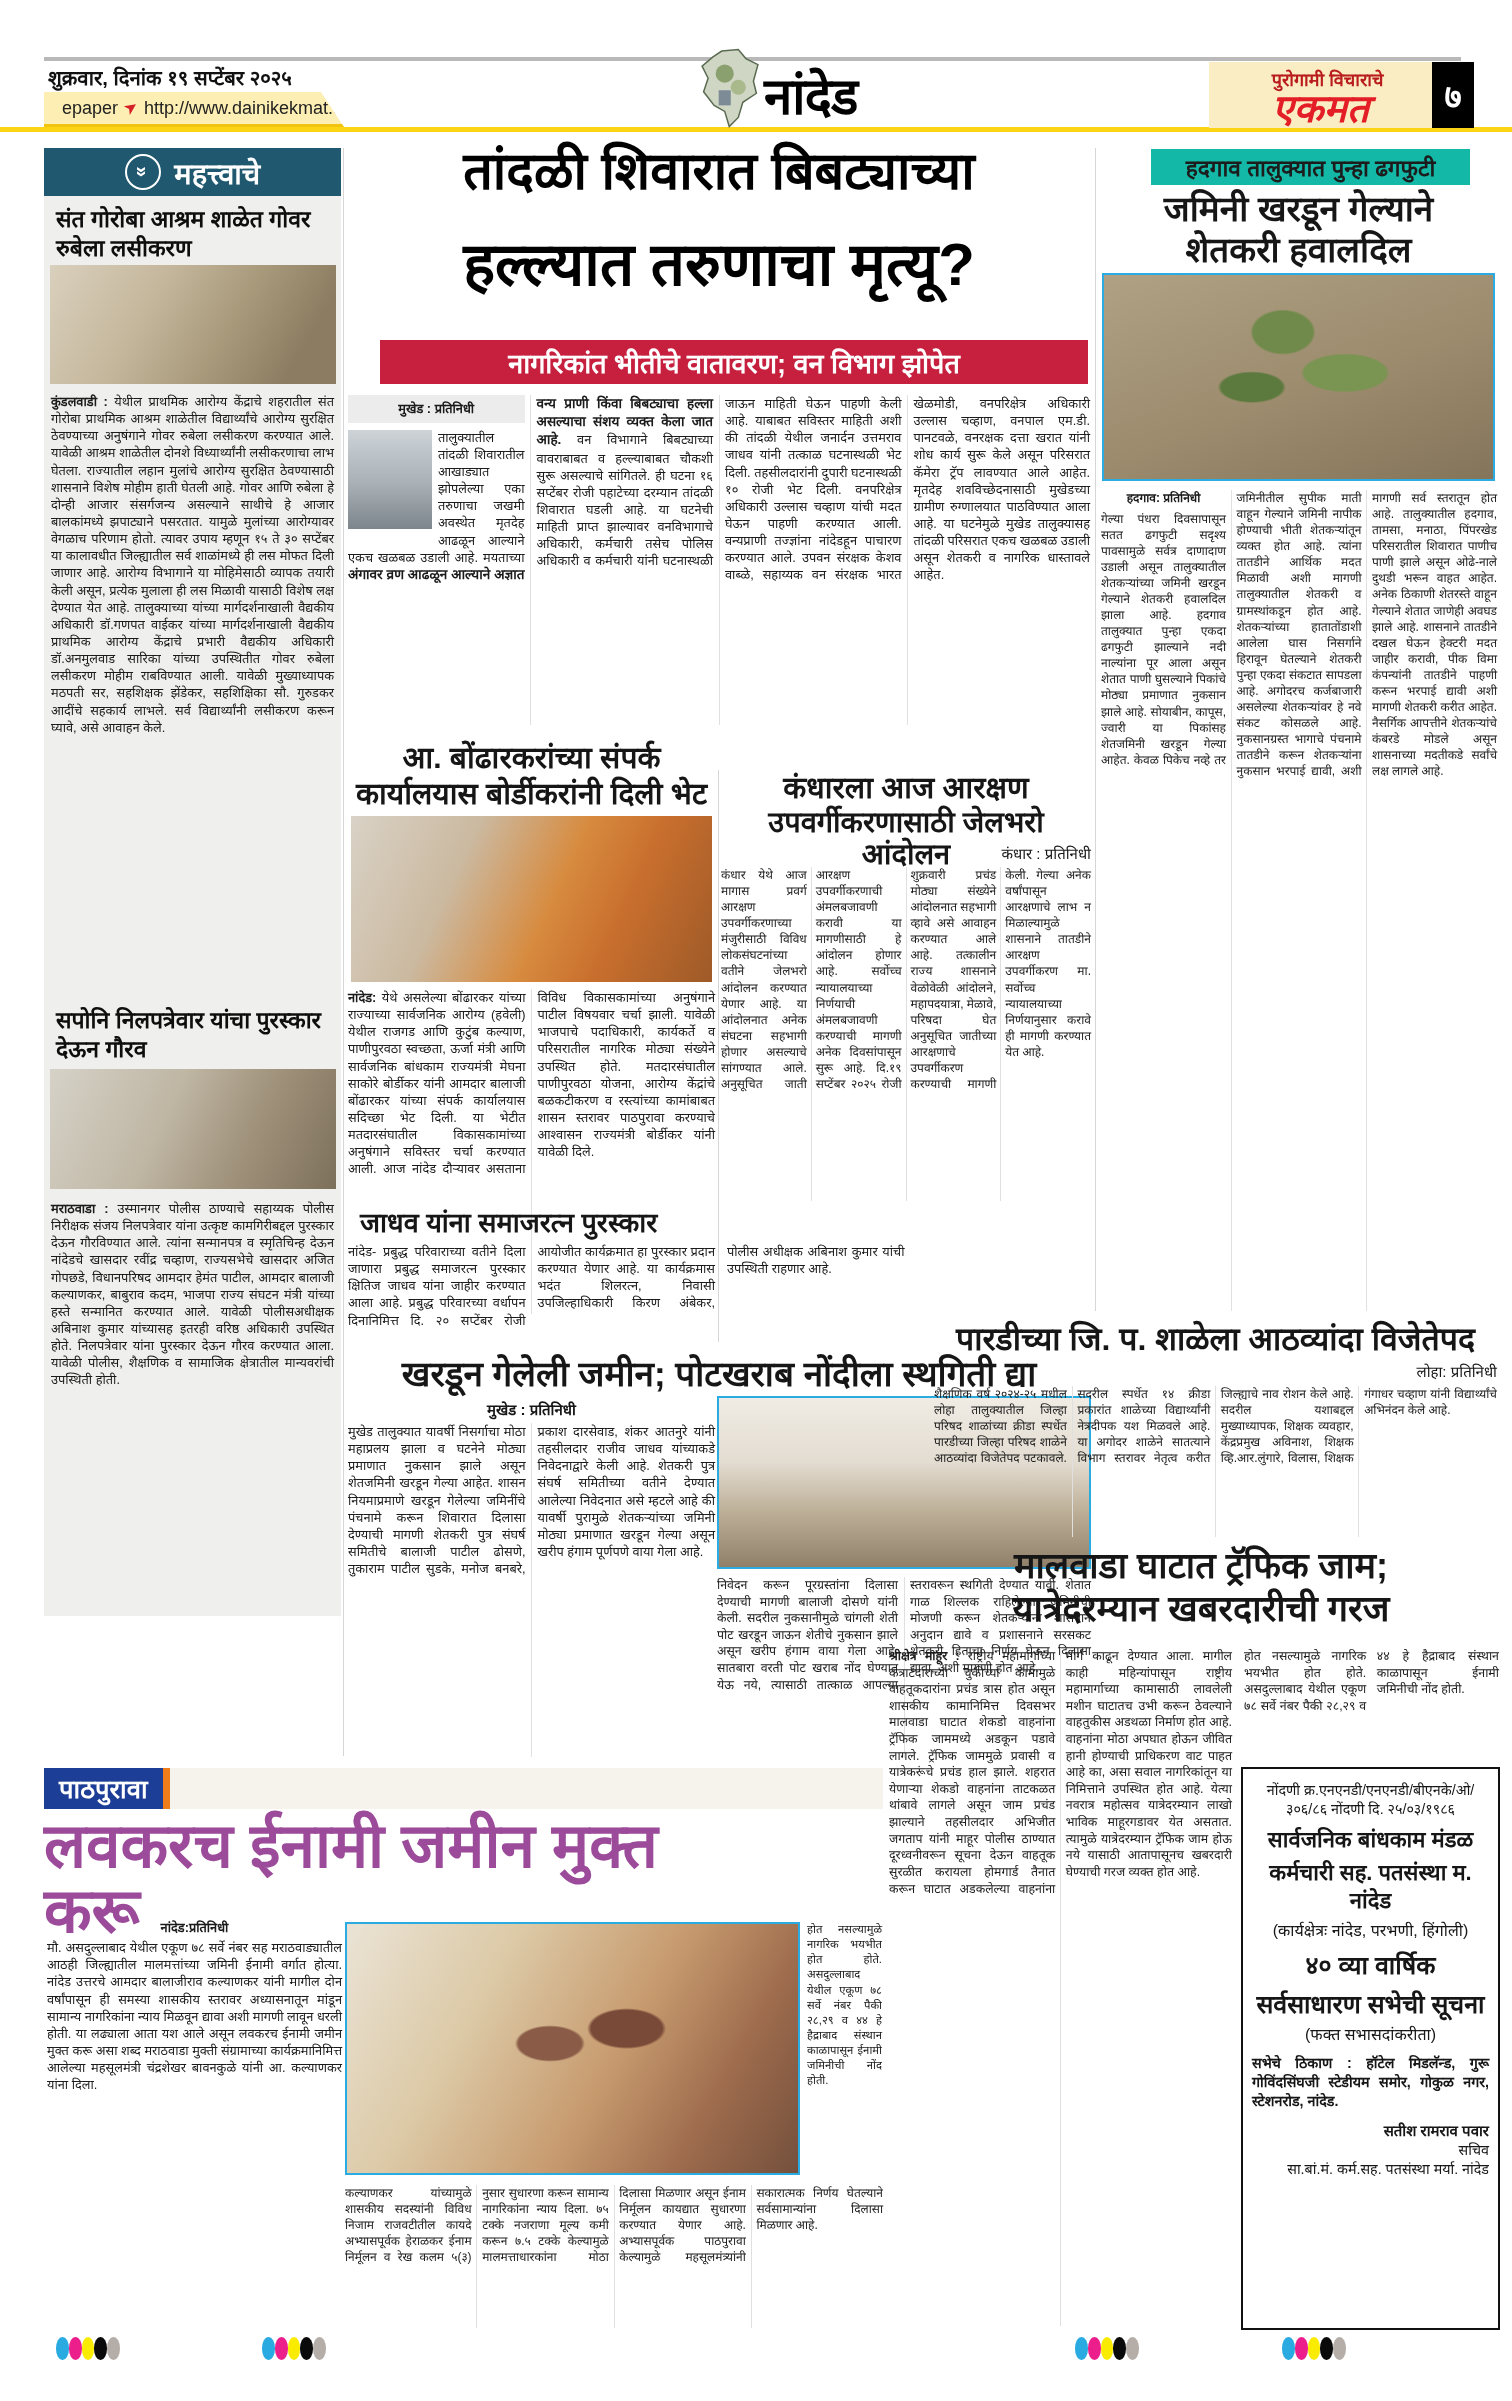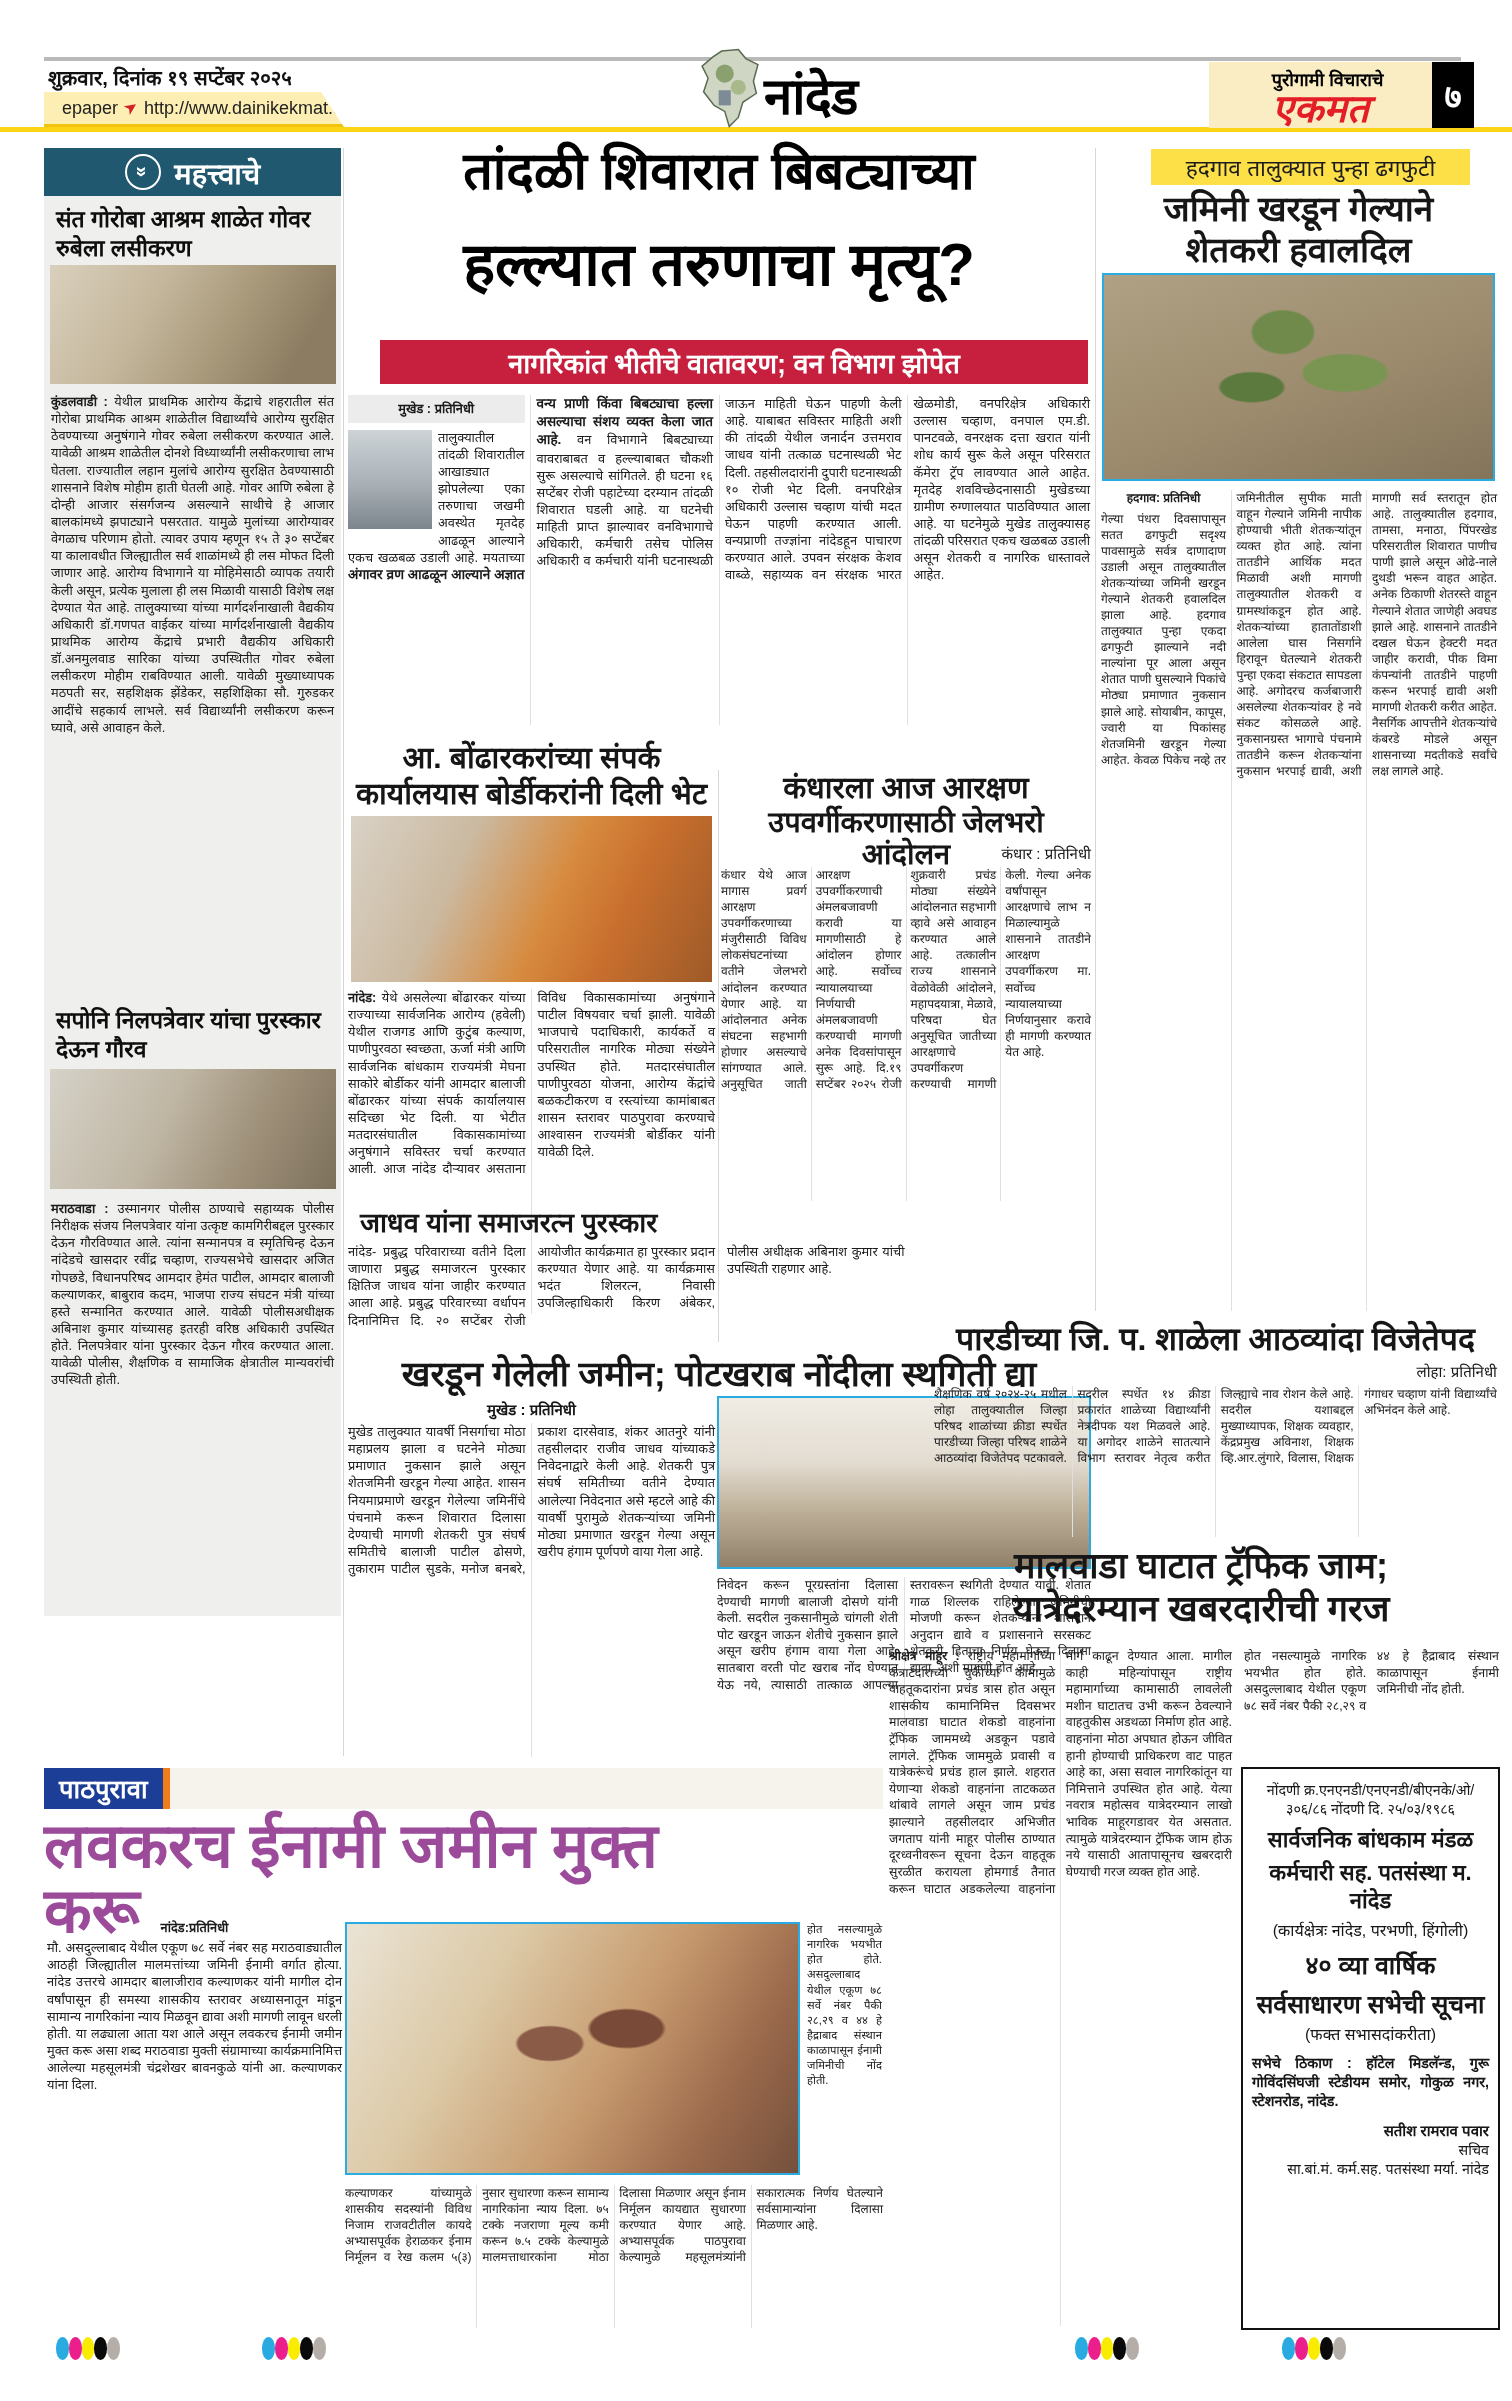--- a/index.html
+++ b/index.html
@@ -17,21 +17,21 @@
   #top-rule{left:44px;top:57px;width:1417px;height:3.8px;background:#b9b9b9;}
   #date{left:48px;top:63px;font-size:20.3px;font-weight:bold;color:#111;}
   #epaper{left:44px;top:92px;width:300px;height:35px;background:#fdeeb3;
     clip-path:polygon(0 0,277px 0,300px 100%,0 100%);
     border-bottom:3px solid #f2c30f;display:flex;align-items:center;padding-left:18px;box-sizing:border-box;font-size:18px;color:#222;}
   #epaper .cursor{color:#d61f26;font-size:16.6px;margin:0 6px;transform:rotate(-35deg);display:inline-block;}
   #yellow-line{left:0;top:127px;width:1512px;height:4.5px;background:#fbd515;}
   #map-logo{left:699px;top:48px;width:62px;height:80px;}
   #edition{left:764px;top:59px;font-size:51px;font-weight:800;color:#000;letter-spacing:-0.8px;}
   #brand-box{left:1209px;top:62px;width:223px;height:66px;background:#fbedc3;text-align:center;}
-  #brand-box .tagline{font-size:18px;font-weight:bold;color:#000000;margin-top:4.5px;padding-left:14px;}
+  #brand-box .tagline{font-size:18px;font-weight:bold;color:#b91c1c;margin-top:4.5px;padding-left:14px;}
   #brand-box .brand{font-size:39px;font-weight:800;color:#e41e26;line-height:0.9;font-style:italic;}
   #page-num{left:1432px;top:62px;width:42px;height:66px;background:#000;color:#fff;font-size:33px;font-weight:bold;
     display:flex;align-items:center;justify-content:center;}
   
   #left-col-bg{left:44px;top:148px;width:297px;height:1468px;background:#efefed;}
   #imp-header{left:44px;top:148px;width:297px;height:48px;background:#20596f;display:flex;align-items:center;justify-content:center;gap:13.6px;}
   #imp-header .chev{width:32px;height:32px;border:2.3px solid #fff;border-radius:50%;color:#fff;display:flex;align-items:center;justify-content:center;font-size:19.6px;font-weight:bold;}
   #imp-header .chev span{transform:rotate(90deg);display:inline-block;line-height:1;}
   #imp-header .lbl{color:#fff;font-size:29px;font-weight:bold;}
   #la1-h{left:56px;top:205px;width:276px;font-size:23px;font-weight:800;line-height:1.25;color:#0e0e0e;}
@@ -68,21 +68,21 @@
   #jadhav-h{left:360px;top:1203px;width:354px;font-size:27px;font-weight:800;}
   #jadhav-body{left:348px;top:1243px;width:367px;height:102px;font-size:12.8px;column-count:2;column-gap:12px;}
   
   #khar-h{left:348px;top:1349px;width:742px;font-size:35px;font-weight:800;text-align:center;}
   #khar-by{left:348px;top:1399px;width:367px;text-align:center;font-weight:bold;font-size:15px;}
   #khar-photo{left:717px;top:1396px;width:374px;height:173px;
     background:linear-gradient(180deg,#f0ece4 0%,#e3dcd1 38%,#bcae96 68%,#90806a 100%);}
   #khar-left{left:348px;top:1423px;width:367px;height:334px;font-size:12.8px;column-count:2;column-gap:12px;column-rule:0.8px solid #e0e0e0;}
   #khar-bottom{left:717px;top:1577px;width:374px;height:181px;font-size:12.4px;column-count:2;column-gap:12px;column-rule:0.8px solid #e0e0e0;}
   
-  #had-kick{left:1151px;top:149px;width:319px;height:36px;background:#fde047;color:#1c1c1c;font-size:22.6px;font-weight:normal;
+  #had-kick{left:1151px;top:149px;width:319px;height:36px;background:#14b8a6;color:#1c1c1c;font-size:22.6px;font-weight:bold;
     display:flex;align-items:center;justify-content:center;}
   #had-h1{left:1099px;top:191px;width:399px;font-size:35px;font-weight:800;text-align:center;line-height:1.05;}
   #had-h2{left:1099px;top:232px;width:399px;font-size:35px;font-weight:800;text-align:center;line-height:1.05;}
   #had-photo{left:1102px;top:273px;width:393px;height:208px;
     background:radial-gradient(ellipse at 46% 28%,#6f8a4a 0 10%,rgba(0,0,0,0) 11%),
                radial-gradient(ellipse at 62% 48%,#7a9452 0 12%,rgba(0,0,0,0) 13%),
                radial-gradient(ellipse at 38% 55%,#5d7a3e 0 9%,rgba(0,0,0,0) 10%),
                linear-gradient(160deg,#b0a184 0%,#9c8b6d 55%,#84745a 100%);}
   #had-body{left:1101px;top:490px;width:396px;height:821px;font-size:12px;column-count:3;column-gap:10.5px;column-rule:0.8px solid #e0e0e0;}
   #had-body .byc{font-weight:bold;text-align:center;margin-bottom:4.5px;}

